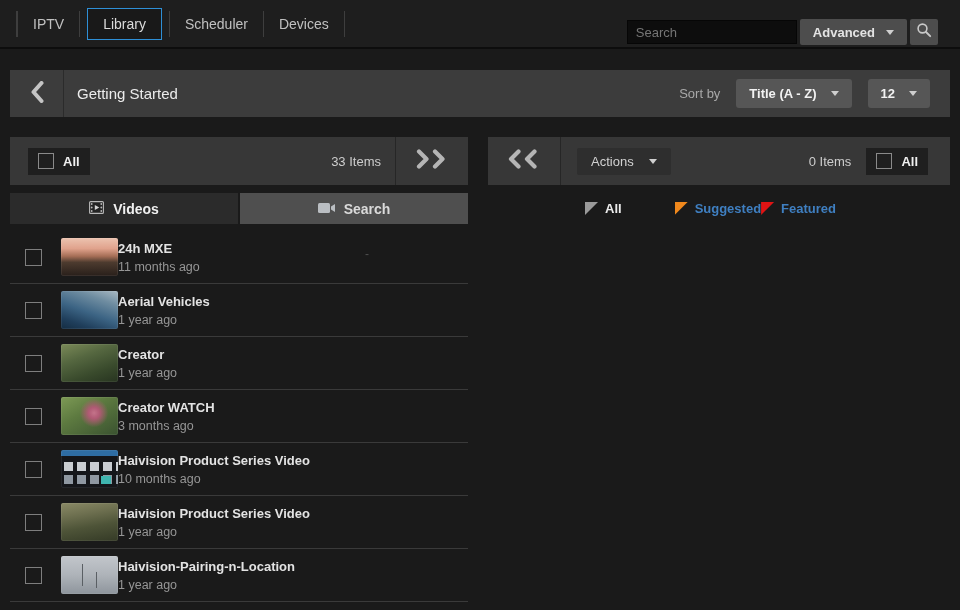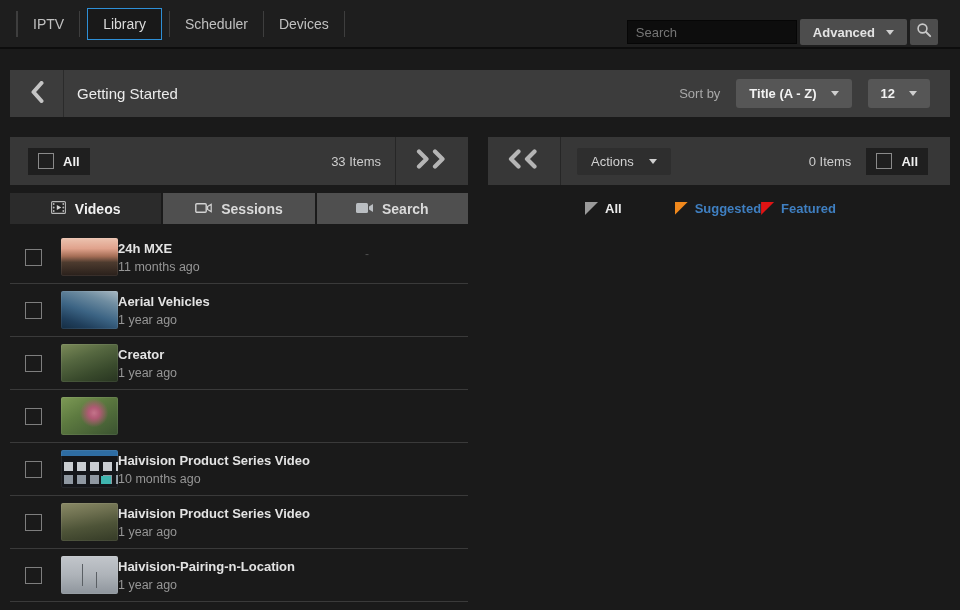--- a/index.html
+++ b/index.html
@@ -211,29 +211,20 @@
             <circle cx="12.3" cy="6.5" r="0.9" fill="#b9b9b9"></circle>
             <circle cx="12.3" cy="10" r="0.9" fill="#b9b9b9"></circle>
             <path d="M5.8 3.9 L10.3 6.5 L5.8 9.1 Z" fill="#d4d4d4"></path>
           </svg>
       </span>
       <span>Videos</span>
     </div>
     <div class="tab">
       <span>
         <svg width="17" height="12" viewBox="0 0 17 12">
-            <rect x="0.8" y="1.8" width="10.4" height="8.4" rx="1" fill="none" stroke="#d2d2d2" stroke-width="1.4"></rect>
-            <path d="M12.6 4.6 L16.2 2.4 L16.2 9.6 L12.6 7.4 Z" fill="none" stroke="#d2d2d2" stroke-width="1.2"></path>
-          </svg>
-      </span>
-      <span>Sessions</span>
-    </div>
-    <div class="tab">
-      <span>
-        <svg width="17" height="12" viewBox="0 0 17 12">
             <rect x="0" y="1" width="12" height="10" rx="1.5" fill="#babec2"></rect>
             <path d="M13 4.5 L17 2 L17 10 L13 7.5 Z" fill="#babec2"></path>
           </svg>
       </span>
       <span>Search</span>
     </div>
   </div>
 
   <div class="filters">
     <div class="filter f1">
@@ -276,20 +267,24 @@
       <div class="thumb thumb-2"></div>
       <div class="vtext">
         <span class="vtitle">Creator</span>
         <span class="vage">1 year ago</span>
       </div>
     </div>
 
     <div class="vrow">
       <span class="checkbox"></span>
       <div class="thumb thumb-3"></div>
+      <div class="vtext">
+        <span class="vtitle">Creator WATCH</span>
+        <span class="vage">3 months ago</span>
+      </div>
     </div>
 
     <div class="vrow">
       <span class="checkbox"></span>
       <div class="thumb thumb-4"></div>
       <div class="vtext">
         <span class="vtitle">Haivision Product Series Video</span>
         <span class="vage">10 months ago</span>
       </div>
     </div>

